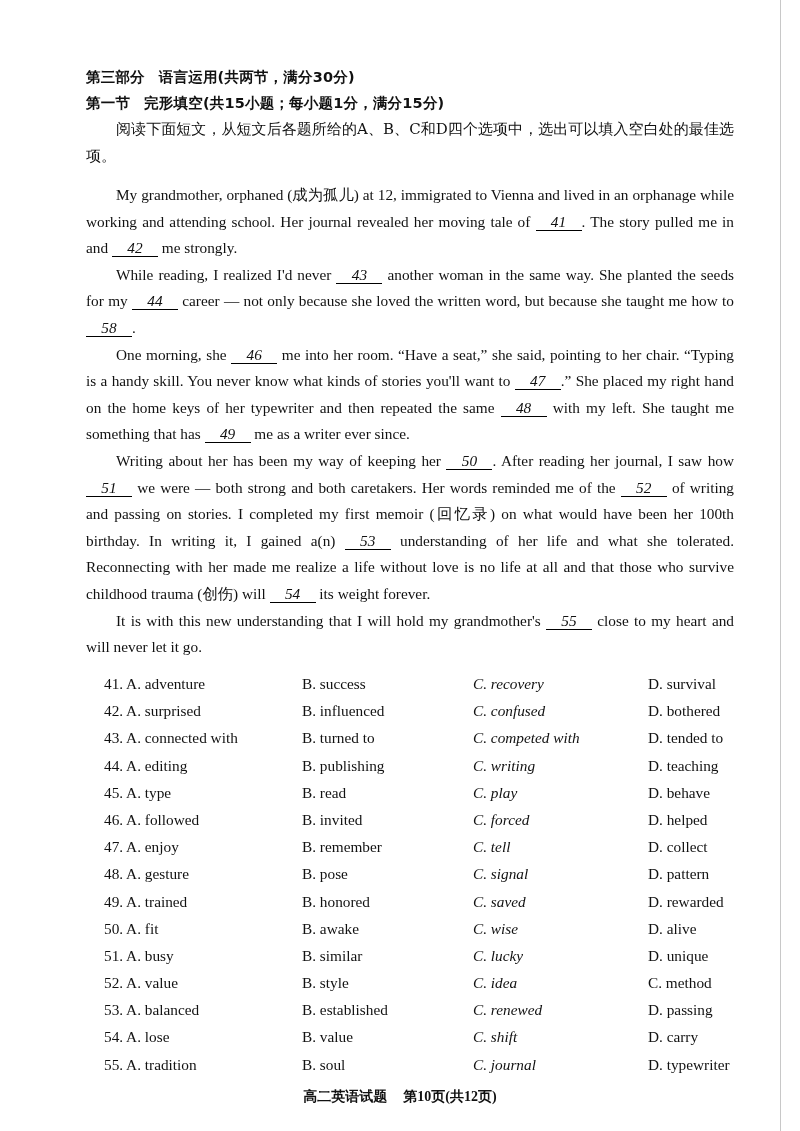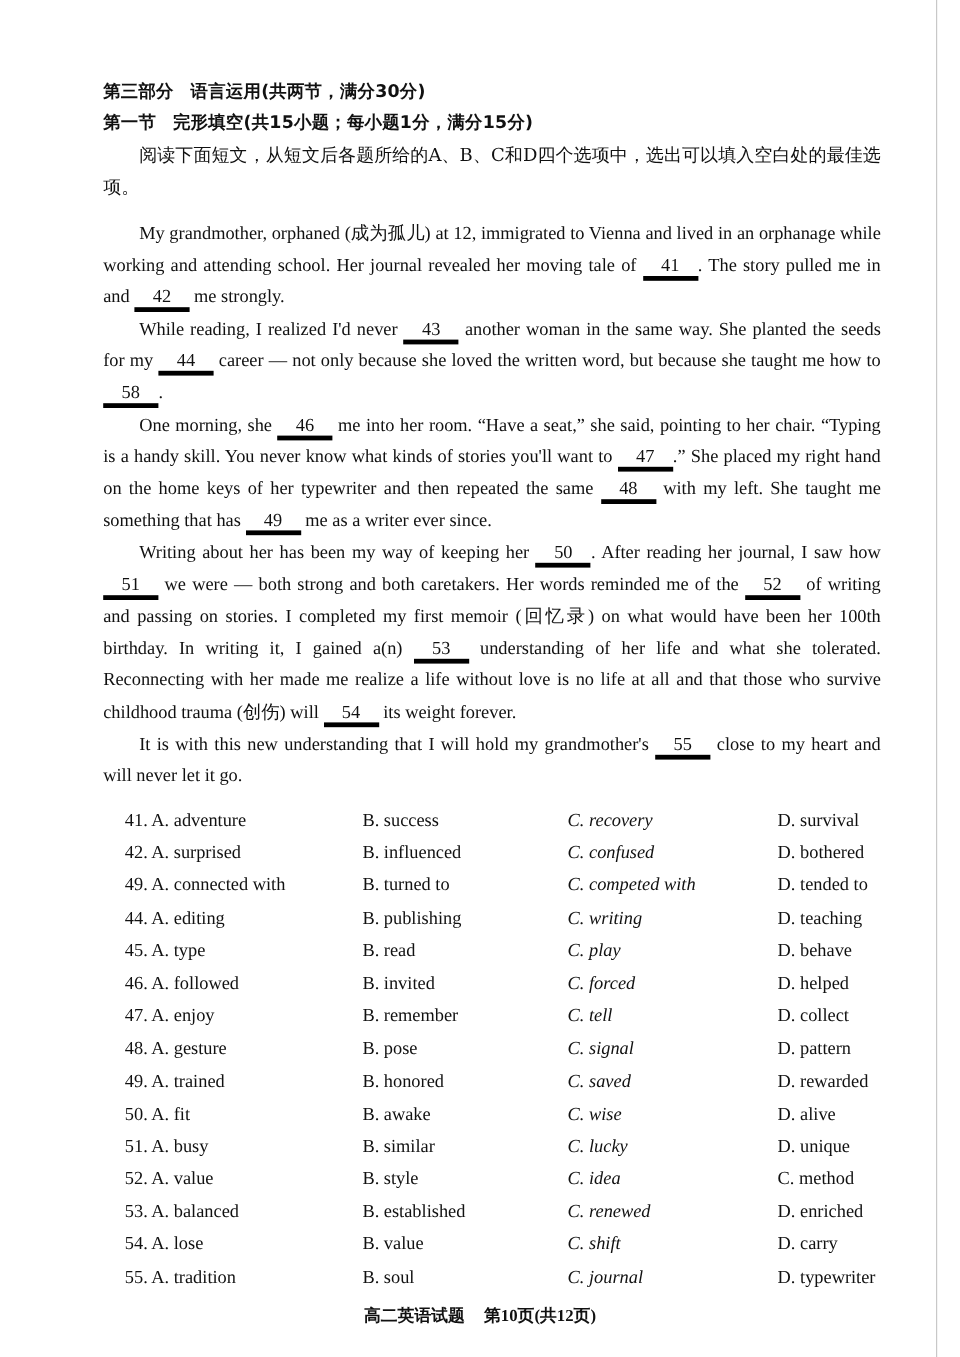--- a/index.html
+++ b/index.html
@@ -7,21 +7,21 @@
     width: 800px; height: 1131px; background: #ffffff; position: relative; overflow: hidden;
     font-family: "Liberation Serif", "DejaVu Serif", serif; color: #111;
   }
   .page-edge { position: absolute; left: 780px; top: 0; width: 1px; height: 1131px; background: #c8c8c8; }
   .content { position: absolute; left: 86px; top: 64px; width: 648px; }
   .section-head { font-family: "DejaVu Sans", sans-serif; font-weight: bold; font-size: 14.5px; line-height: 26px; height: 26px; letter-spacing: 0.2px; }
   .section-head .gap { display: inline-block; width: 14px; }
   .instr { font-family: "DejaVu Serif", serif; font-size: 15px; line-height: 27px; text-indent: 30px; text-align: justify; margin: 0; }
   .passage { margin-top: 12px; }
   .para { font-size: 15.3px; line-height: 26.6px; text-indent: 30px; text-align: justify; margin: 0; }
-  .blank { display: inline-block; min-width: 40px; border-bottom: 4px solid #000000; text-align: center; line-height: 17px; text-indent: 0; padding: 0 3px; }
+  .blank { display: inline-block; min-width: 40px; border-bottom: 1px solid #000000; text-align: center; line-height: 17px; text-indent: 0; padding: 0 3px; font-style: italic; }
   .options { position: absolute; left: 104px; top: 670px; width: 660px; }
   .opt-row { position: relative; height: 27.2px; font-size: 15.3px; line-height: 27px; }
   .opt-row span { position: absolute; top: 0; white-space: nowrap; }
   .c-a { left: 0; } .c-b { left: 198px; } .c-c { left: 369px; font-style: italic; } .c-d { left: 544px; }
   .footer { position: absolute; left: 0; width: 800px; top: 1088px; text-align: center; font-family: Liberation Serif, serif; font-weight: bold; font-size: 14px; }
   .footer .gap { display: inline-block; width: 16px; }
 </style>
 </head>
 <body>
 
@@ -52,21 +52,21 @@
       <span class="c-c">C. recovery</span>
       <span class="c-d">D. survival</span>
     </div>
     <div class="opt-row">
       <span class="c-a">42. A. surprised</span>
       <span class="c-b">B. influenced</span>
       <span class="c-c">C. confused</span>
       <span class="c-d">D. bothered</span>
     </div>
     <div class="opt-row">
-      <span class="c-a">49. A. connected with</span>
+      <span class="c-a">43. A. connected with</span>
       <span class="c-b">B. turned to</span>
       <span class="c-c">C. competed with</span>
       <span class="c-d">D. tended to</span>
     </div>
     <div class="opt-row">
       <span class="c-a">44. A. editing</span>
       <span class="c-b">B. publishing</span>
       <span class="c-c">C. writing</span>
       <span class="c-d">D. teaching</span>
     </div>
@@ -115,21 +115,21 @@
     <div class="opt-row">
       <span class="c-a">52. A. value</span>
       <span class="c-b">B. style</span>
       <span class="c-c">C. idea</span>
       <span class="c-d">C. method</span>
     </div>
     <div class="opt-row">
       <span class="c-a">53. A. balanced</span>
       <span class="c-b">B. established</span>
       <span class="c-c">C. renewed</span>
-      <span class="c-d">D. enriched</span>
+      <span class="c-d">D. passing</span>
     </div>
     <div class="opt-row">
       <span class="c-a">54. A. lose</span>
       <span class="c-b">B. value</span>
       <span class="c-c">C. shift</span>
       <span class="c-d">D. carry</span>
     </div>
     <div class="opt-row">
       <span class="c-a">55. A. tradition</span>
       <span class="c-b">B. soul</span>

